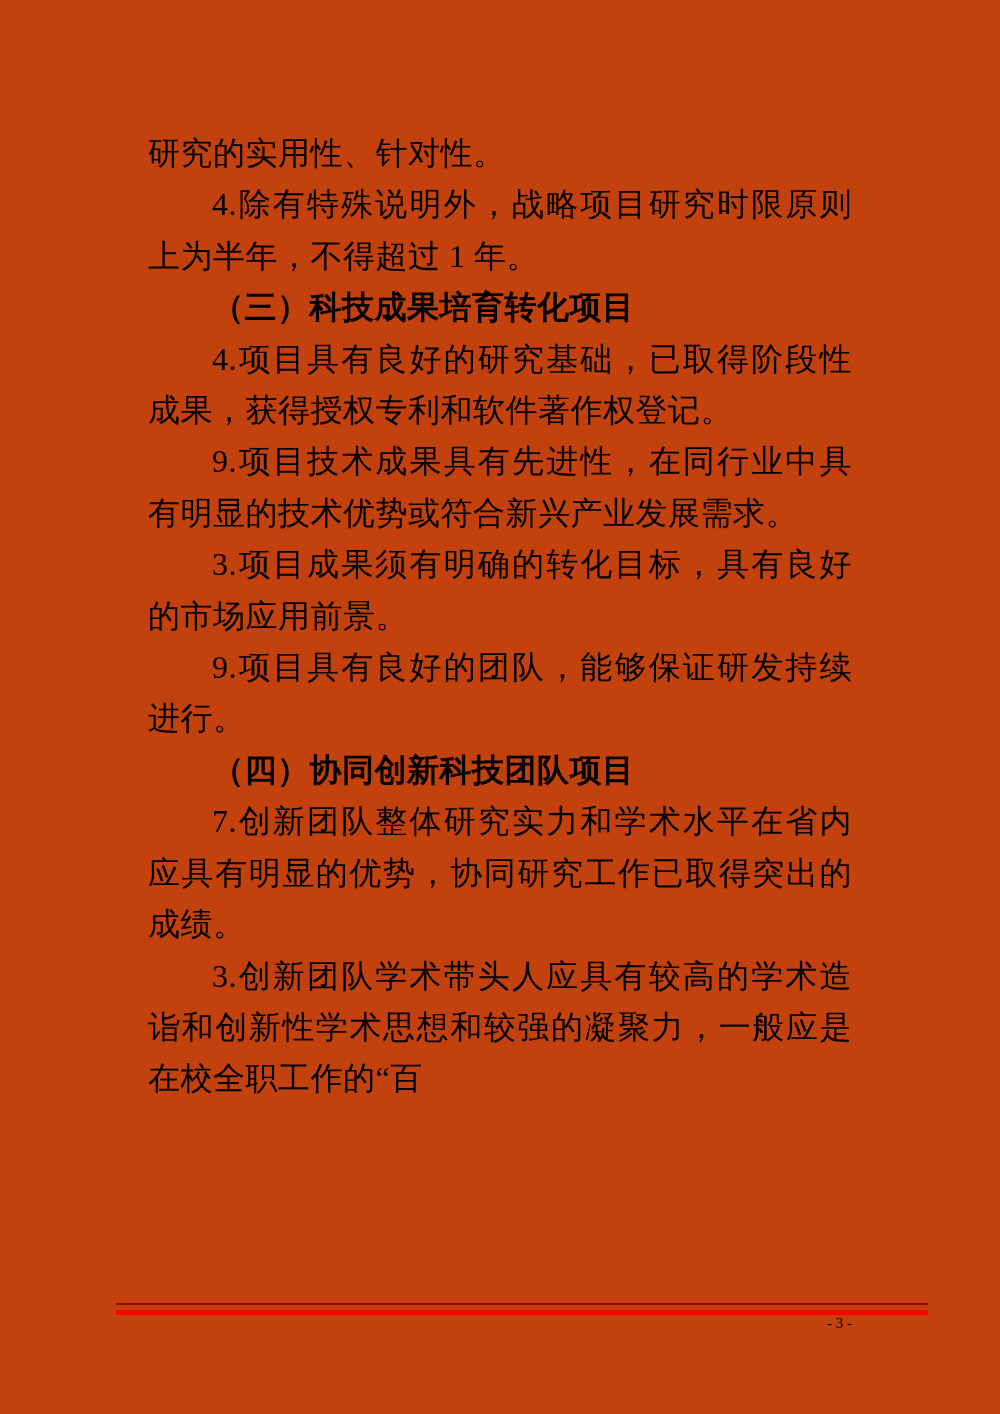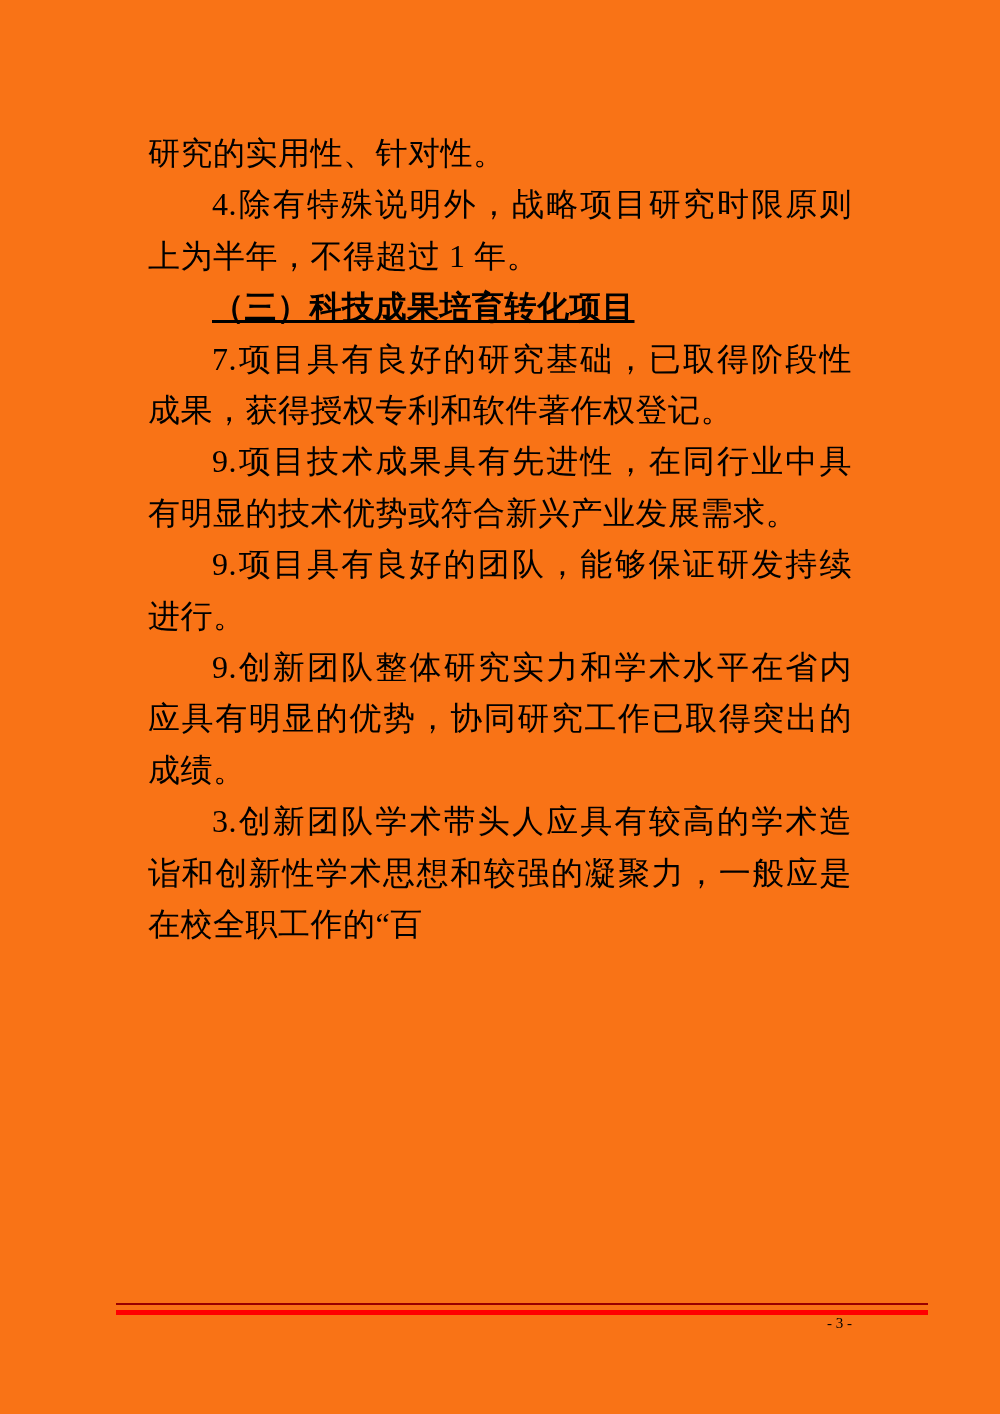--- a/index.html
+++ b/index.html
@@ -4,21 +4,21 @@
 <style>
   html, body {
     margin: 0;
     padding: 0;
     background: #ffffff;
   }
   .page {
     position: relative;
     width: 1000px;
     height: 1414px;
-    background: #f97316;
+    background: #c2410c;
     overflow: hidden;
     font-family: "Liberation Serif", "DejaVu Serif", serif;
     color: #000000;
   }
   .content {
     position: absolute;
     left: 148px;
     top: 128px;
     width: 704px;
   }
@@ -33,21 +33,20 @@
   p.para-continuation {
     text-indent: 0;
   }
   p.para-body {
     text-indent: 64px;
   }
   p.para-heading {
     text-indent: 64px;
     font-family: "Liberation Sans", "DejaVu Sans", sans-serif;
     font-weight: bold;
-    text-decoration: underline;
   }
   .footer-rule-thin {
     position: absolute;
     left: 116px;
     top: 1303px;
     width: 812px;
     height: 2px;
   }
   .footer-rule-thick {
     position: absolute;
@@ -68,24 +67,26 @@
 </style>
 </head>
 <body>
 
 <div class="page">
 
   <div class="content">
     <p class="para-continuation">研究的实用性、针对性。</p>
     <p class="para-body">4.除有特殊说明外，战略项目研究时限原则上为半年，不得超过 1 年。</p>
     <p class="para-heading">（三）科技成果培育转化项目</p>
-    <p class="para-body">7.项目具有良好的研究基础，已取得阶段性成果，获得授权专利和软件著作权登记。</p>
+    <p class="para-body">4.项目具有良好的研究基础，已取得阶段性成果，获得授权专利和软件著作权登记。</p>
     <p class="para-body">9.项目技术成果具有先进性，在同行业中具有明显的技术优势或符合新兴产业发展需求。</p>
+    <p class="para-body">3.项目成果须有明确的转化目标，具有良好的市场应用前景。</p>
     <p class="para-body">9.项目具有良好的团队，能够保证研发持续进行。</p>
-    <p class="para-body">9.创新团队整体研究实力和学术水平在省内应具有明显的优势，协同研究工作已取得突出的成绩。</p>
+    <p class="para-heading">（四）协同创新科技团队项目</p>
+    <p class="para-body">7.创新团队整体研究实力和学术水平在省内应具有明显的优势，协同研究工作已取得突出的成绩。</p>
     <p class="para-body">3.创新团队学术带头人应具有较高的学术造诣和创新性学术思想和较强的凝聚力，一般应是在校全职工作的“百</p>
   </div>
 
   <div class="footer-rule-thin" style="background: rgb(153, 0, 0);"></div>
   <div class="footer-rule-thick" style="background: rgb(255, 0, 0);"></div>
   <span class="page-number">- 3 -</span>
 
 </div>
 
 </body></html>

